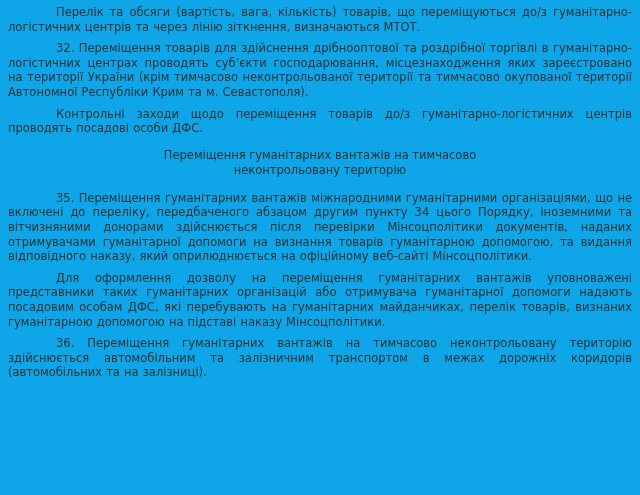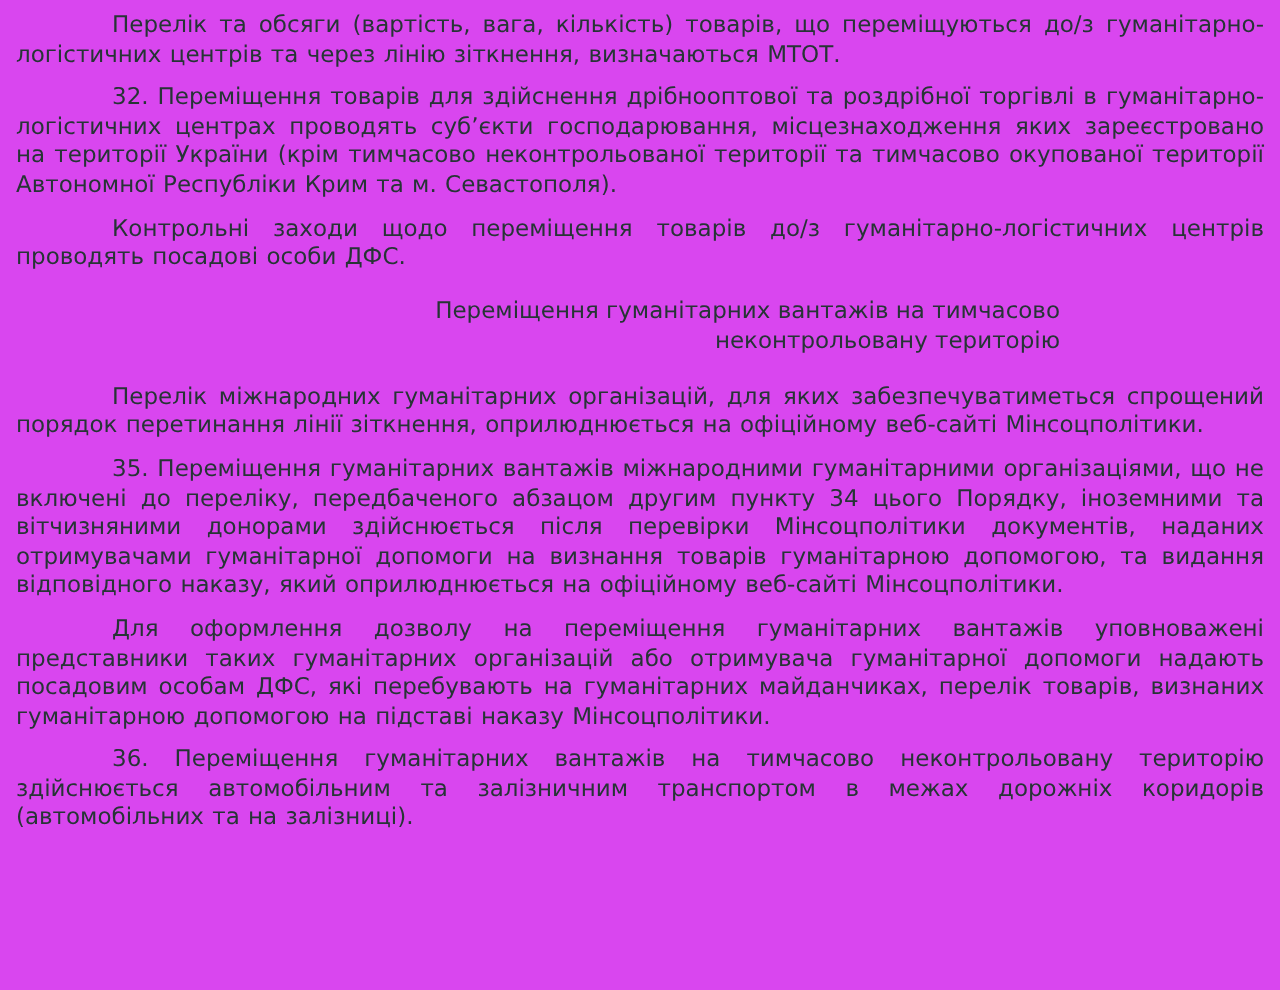--- a/index.html
+++ b/index.html
@@ -14,47 +14,46 @@
   }
   .page {
     box-sizing: border-box;
     width: 640px;
     height: 495px;
     padding: 5px 8px 0 8px;
     font-family: "DejaVu Sans", "Liberation Sans", sans-serif;
     font-size: 11.5px;
     line-height: 14.6px;
     color: #263535;
-    background: #d946ef;
+    background: #0ea5e9;
   }
   .para {
     margin: 0 0 7px 0;
     text-align: justify;
     text-indent: 48px;
     word-spacing: 0.5px;
   }
   .section-heading {
     margin: 12px 0 12px 0;
-    text-align: right;
+    text-align: center;
     text-indent: 0;
     font-weight: normal;
     font-size: 11.5px;
     line-height: 15.5px;
     max-width: 420px;
     margin-left: auto;
     margin-right: auto;
   }
 </style>
 </head>
 <body>
 
 <div class="page">
   <p class="para">Перелік та обсяги (вартість, вага, кількість) товарів, що переміщуються до/з гуманітарно-логістичних центрів та через лінію зіткнення, визначаються МТОТ.</p>
   <p class="para">32. Переміщення товарів для здійснення дрібнооптової та роздрібної торгівлі в гуманітарно-логістичних центрах проводять суб’єкти господарювання, місцезнаходження яких зареєстровано на території України (крім тимчасово неконтрольованої території та тимчасово окупованої території Автономної Республіки Крим та м. Севастополя).</p>
   <p class="para">Контрольні заходи щодо переміщення товарів до/з гуманітарно-логістичних центрів проводять посадові особи ДФС.</p>
 
   <h2 class="section-heading">Переміщення гуманітарних вантажів на тимчасово неконтрольовану територію</h2>
 
-  <p class="para">Перелік міжнародних гуманітарних організацій, для яких забезпечуватиметься спрощений порядок перетинання лінії зіткнення, оприлюднюється на офіційному веб-сайті Мінсоцполітики.</p>
   <p class="para">35. Переміщення гуманітарних вантажів міжнародними гуманітарними організаціями, що не включені до переліку, передбаченого абзацом другим пункту 34 цього Порядку, іноземними та вітчизняними донорами здійснюється після перевірки Мінсоцполітики документів, наданих отримувачами гуманітарної допомоги на визнання товарів гуманітарною допомогою, та видання відповідного наказу, який оприлюднюється на офіційному веб-сайті Мінсоцполітики.</p>
   <p class="para">Для оформлення дозволу на переміщення гуманітарних вантажів уповноважені представники таких гуманітарних організацій або отримувача гуманітарної допомоги надають посадовим особам ДФС, які перебувають на гуманітарних майданчиках, перелік товарів, визнаних гуманітарною допомогою на підставі наказу Мінсоцполітики.</p>
   <p class="para">36. Переміщення гуманітарних вантажів на тимчасово неконтрольовану територію здійснюється автомобільним та залізничним транспортом в межах дорожніх коридорів (автомобільних та на залізниці).</p>
 </div>
 
 </body></html>

